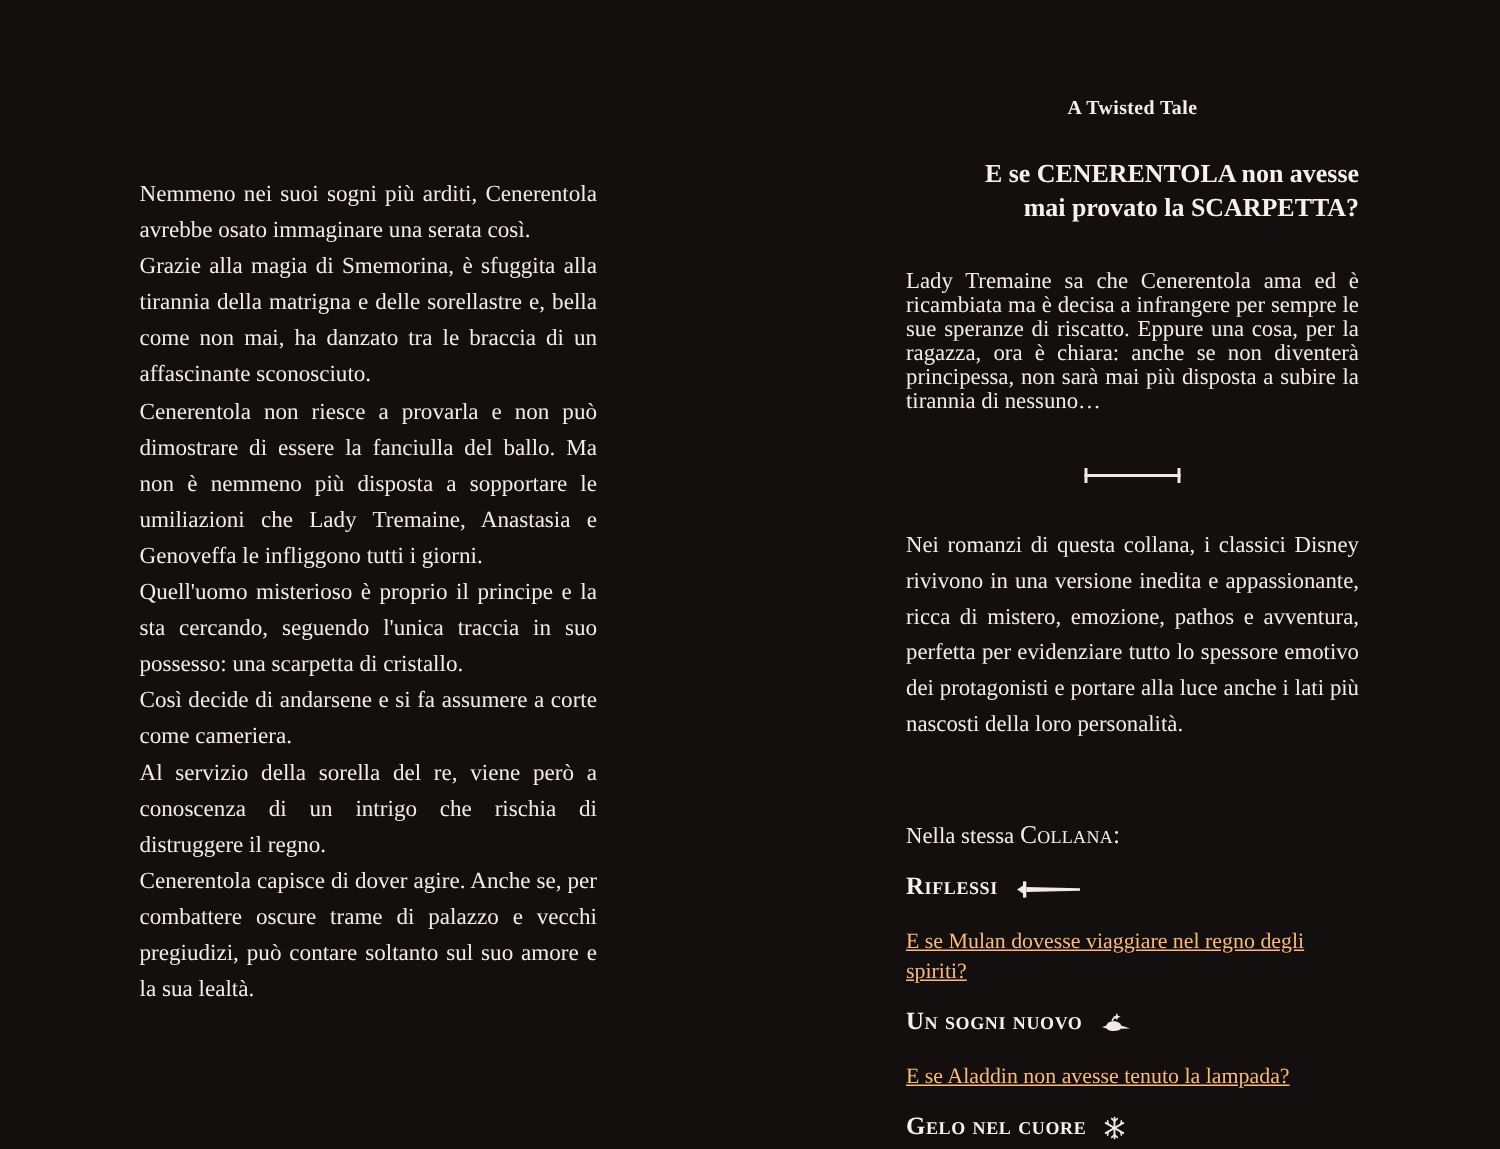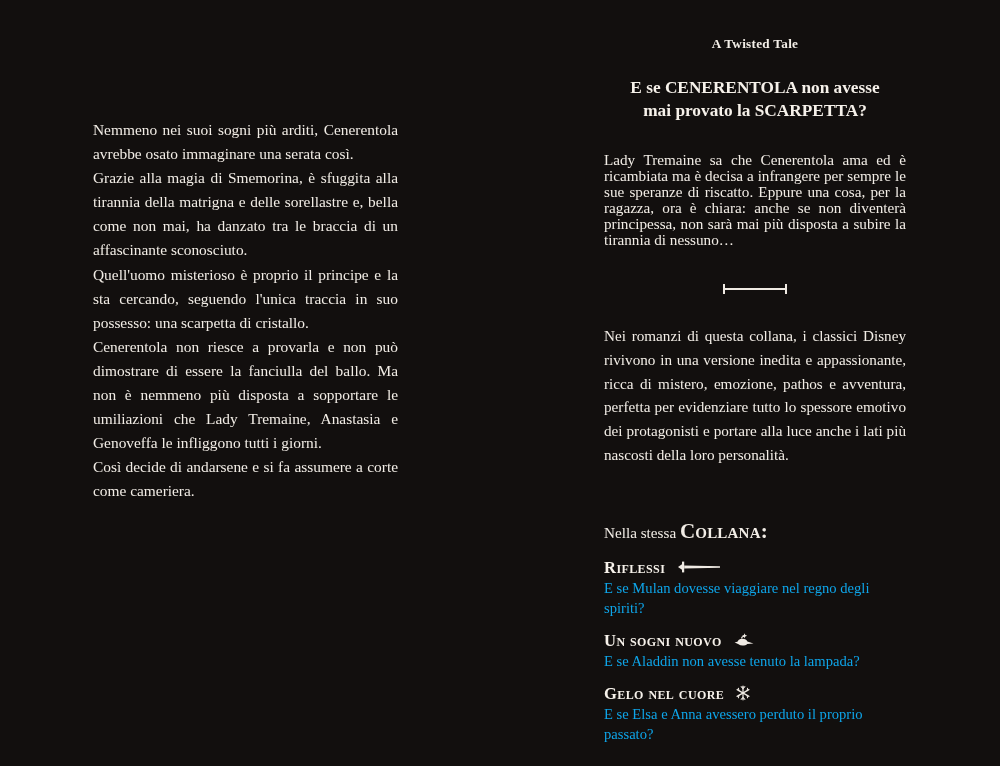--- a/index.html
+++ b/index.html
@@ -47,27 +47,28 @@
     top: 36px;
     width: 302px;
   }
 
   .series-label {
     font-size: 13.2px;
     font-weight: bold;
     text-align: center;
     letter-spacing: 0.3px;
     color: #f4efe8;
+    margin-top: 28px;
   }
 
   .headline {
     margin-top: 24px;
     font-size: 17.3px;
     font-weight: bold;
-    text-align: center;
+    text-align: right;
     line-height: 23px;
     color: #f6f1ea;
   }
   .headline .ln { display: block; }
 
   .blurb {
     margin-top: 30px;
     font-size: 15.2px;
     line-height: 16px;
     text-align: justify;
@@ -110,68 +111,71 @@
     color: #f2ede6;
   }
 
   
   .collana-head {
     margin-top: 52px;
     font-size: 15.2px;
     color: #f2ede6;
   }
   .collana-head .sc {
-    font-weight: bold;
+    font-weight: normal;
     font-variant: small-caps;
-    font-size: 21px;
+    font-size: 17px;
     letter-spacing: 0.2px;
   }
 
   .series-list { margin-top: 14px; }
 
   .series-item { margin-bottom: 13px; }
 
   .series-title {
     font-weight: bold;
     font-variant: small-caps;
     font-size: 16.6px;
     letter-spacing: 0.4px;
     color: #f6f1ea;
     display: flex;
-    align-items: center;
+    align-items: flex-end;
     gap: 11px;
     line-height: 19px;
   }
 
   .series-q {
     font-size: 14.6px;
     line-height: 20px;
-    color: #0ea5e9;
-    margin-top: 1px;
+    color: #fdba74;
+    margin-top: 18px;
+    text-decoration: underline;
   }
 
   .ico {
     display: inline-flex;
     align-items: center;
     justify-content: center;
     flex: 0 0 auto;
   }
   .ico svg { display: block; }
 </style>
 </head>
 <body>
 
 <div class="page">
 
   <div class="col-left">
     <p>Nemmeno nei suoi sogni più arditi, Cenerentola avrebbe osato immaginare una serata così.</p>
     <p>Grazie alla magia di Smemorina, è sfuggita alla tirannia della matrigna e delle sorellastre e, bella come non mai, ha danzato tra le braccia di un affascinante sconosciuto.</p>
+    <p>Cenerentola non riesce a provarla e non può dimostrare di essere la fanciulla del ballo. Ma non è nemmeno più disposta a sopportare le umiliazioni che Lady Tremaine, Anastasia e Genoveffa le infliggono tutti i giorni.</p>
     <p>Quell'uomo misterioso è proprio il principe e la sta cercando, seguendo l'unica traccia in suo possesso: una scarpetta di cristallo.</p>
-    <p>Cenerentola non riesce a provarla e non può dimostrare di essere la fanciulla del ballo. Ma non è nemmeno più disposta a sopportare le umiliazioni che Lady Tremaine, Anastasia e Genoveffa le infliggono tutti i giorni.</p>
     <p>Così decide di andarsene e si fa assumere a corte come cameriera.</p>
+    <p>Al servizio della sorella del re, viene però a conoscenza di un intrigo che rischia di distruggere il regno.</p>
+    <p>Cenerentola capisce di dover agire. Anche se, per combattere oscure trame di palazzo e vecchi pregiudizi, può contare soltanto sul suo amore e la sua lealtà.</p>
   </div>
 
   <div class="col-right">
 
     <div class="series-label">A Twisted Tale</div>
 
     <div class="headline">
       <span class="ln">E se CENERENTOLA non avesse</span>
       <span class="ln">mai provato la SCARPETTA?</span>
     </div>

